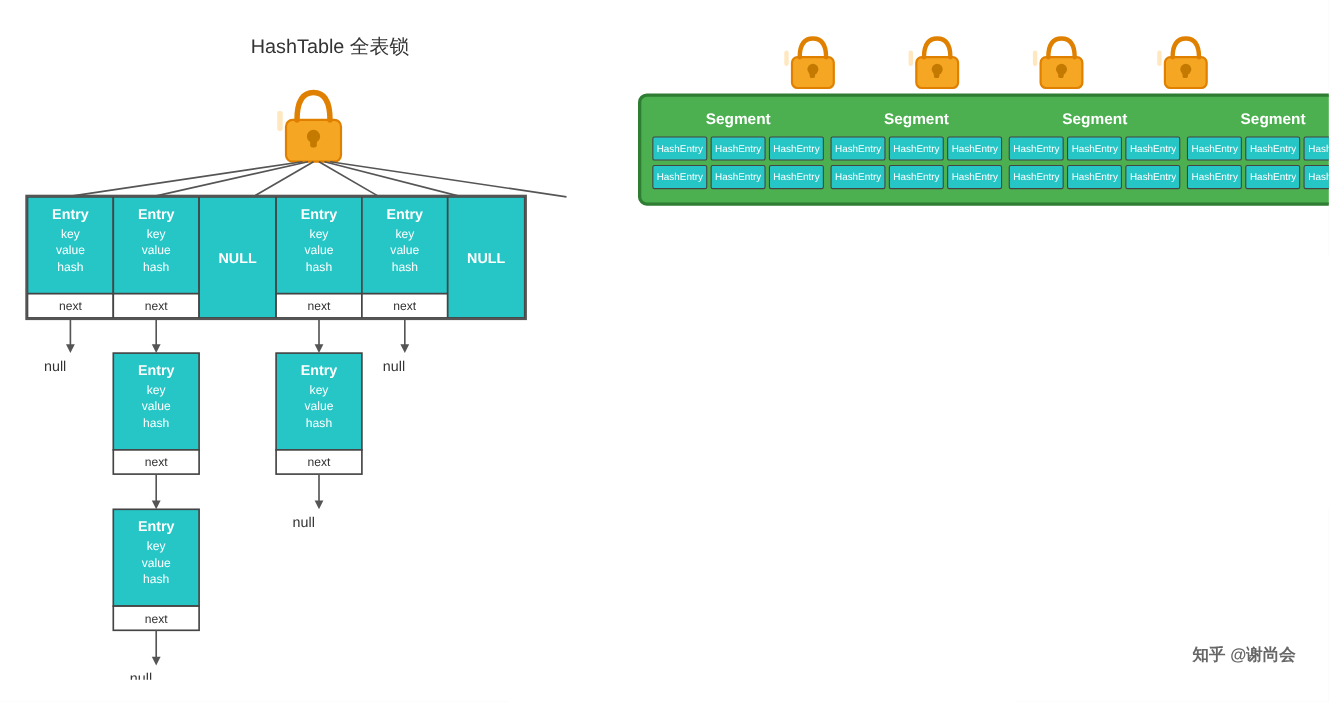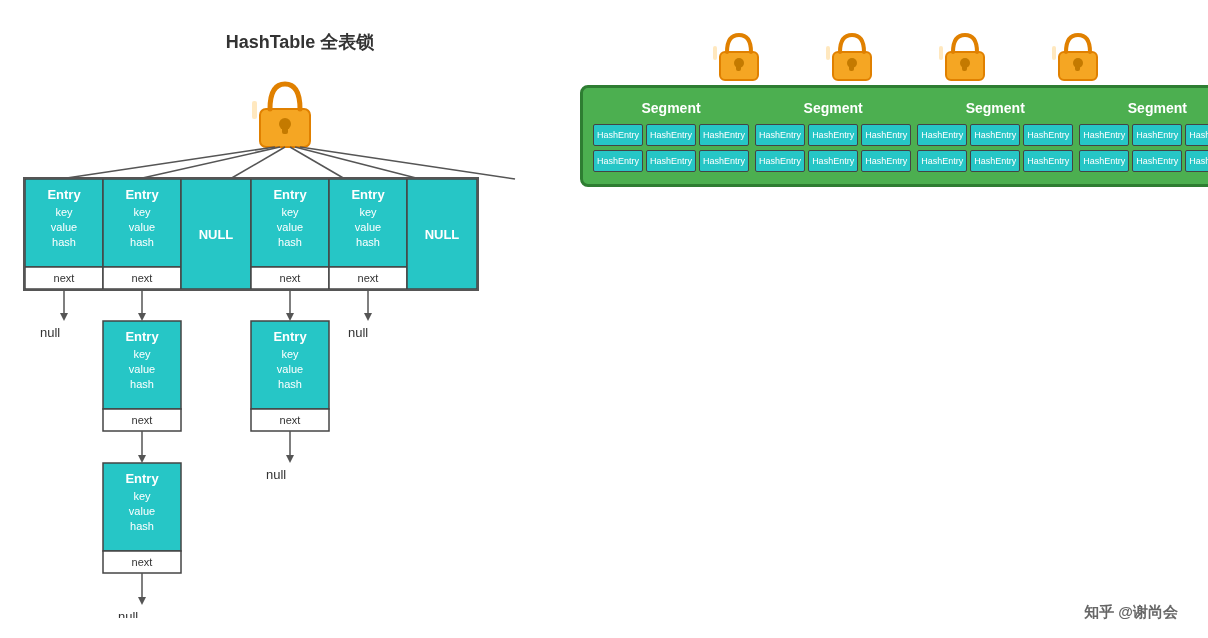--- a/index.html
+++ b/index.html
@@ -25,21 +25,21 @@
       flex: 1;
       display: flex;
       flex-direction: column;
       align-items: center;
       position: relative;
       padding-top: 10px;
     }
 
     .section-title {
       font-size: 18px;
-      font-weight: bold;
+      font-weight: normal;
       color: #333;
       margin-bottom: 15px;
     }
 
     
     .concurrent-section {
       flex: 1;
       display: flex;
       flex-direction: column;
       align-items: center;
@@ -260,15 +260,15 @@
         </div>
         <div style="display:flex; gap:3px;">
           <div style="background:#26c6c6; border:1px solid #444; padding:5px 3px; font-size:9px; color:white; text-align:center; flex:1; border-radius:2px;">HashEntry</div>
           <div style="background:#26c6c6; border:1px solid #444; padding:5px 3px; font-size:9px; color:white; text-align:center; flex:1; border-radius:2px;">HashEntry</div>
           <div style="background:#26c6c6; border:1px solid #444; padding:5px 3px; font-size:9px; color:white; text-align:center; flex:1; border-radius:2px;">HashEntry</div>
         </div>
       </div>
 
     </div>
 
-    <div style="position:absolute; bottom:16px; right:30px; font-size:15px; color:#666; font-weight:bold;">知乎 @谢尚会</div>
+    <div style="position:absolute; bottom:33px; right:30px; font-size:15px; color:#666; font-weight:bold;">知乎 @谢尚会</div>
   </div>
 </div>
 
 </body></html>

